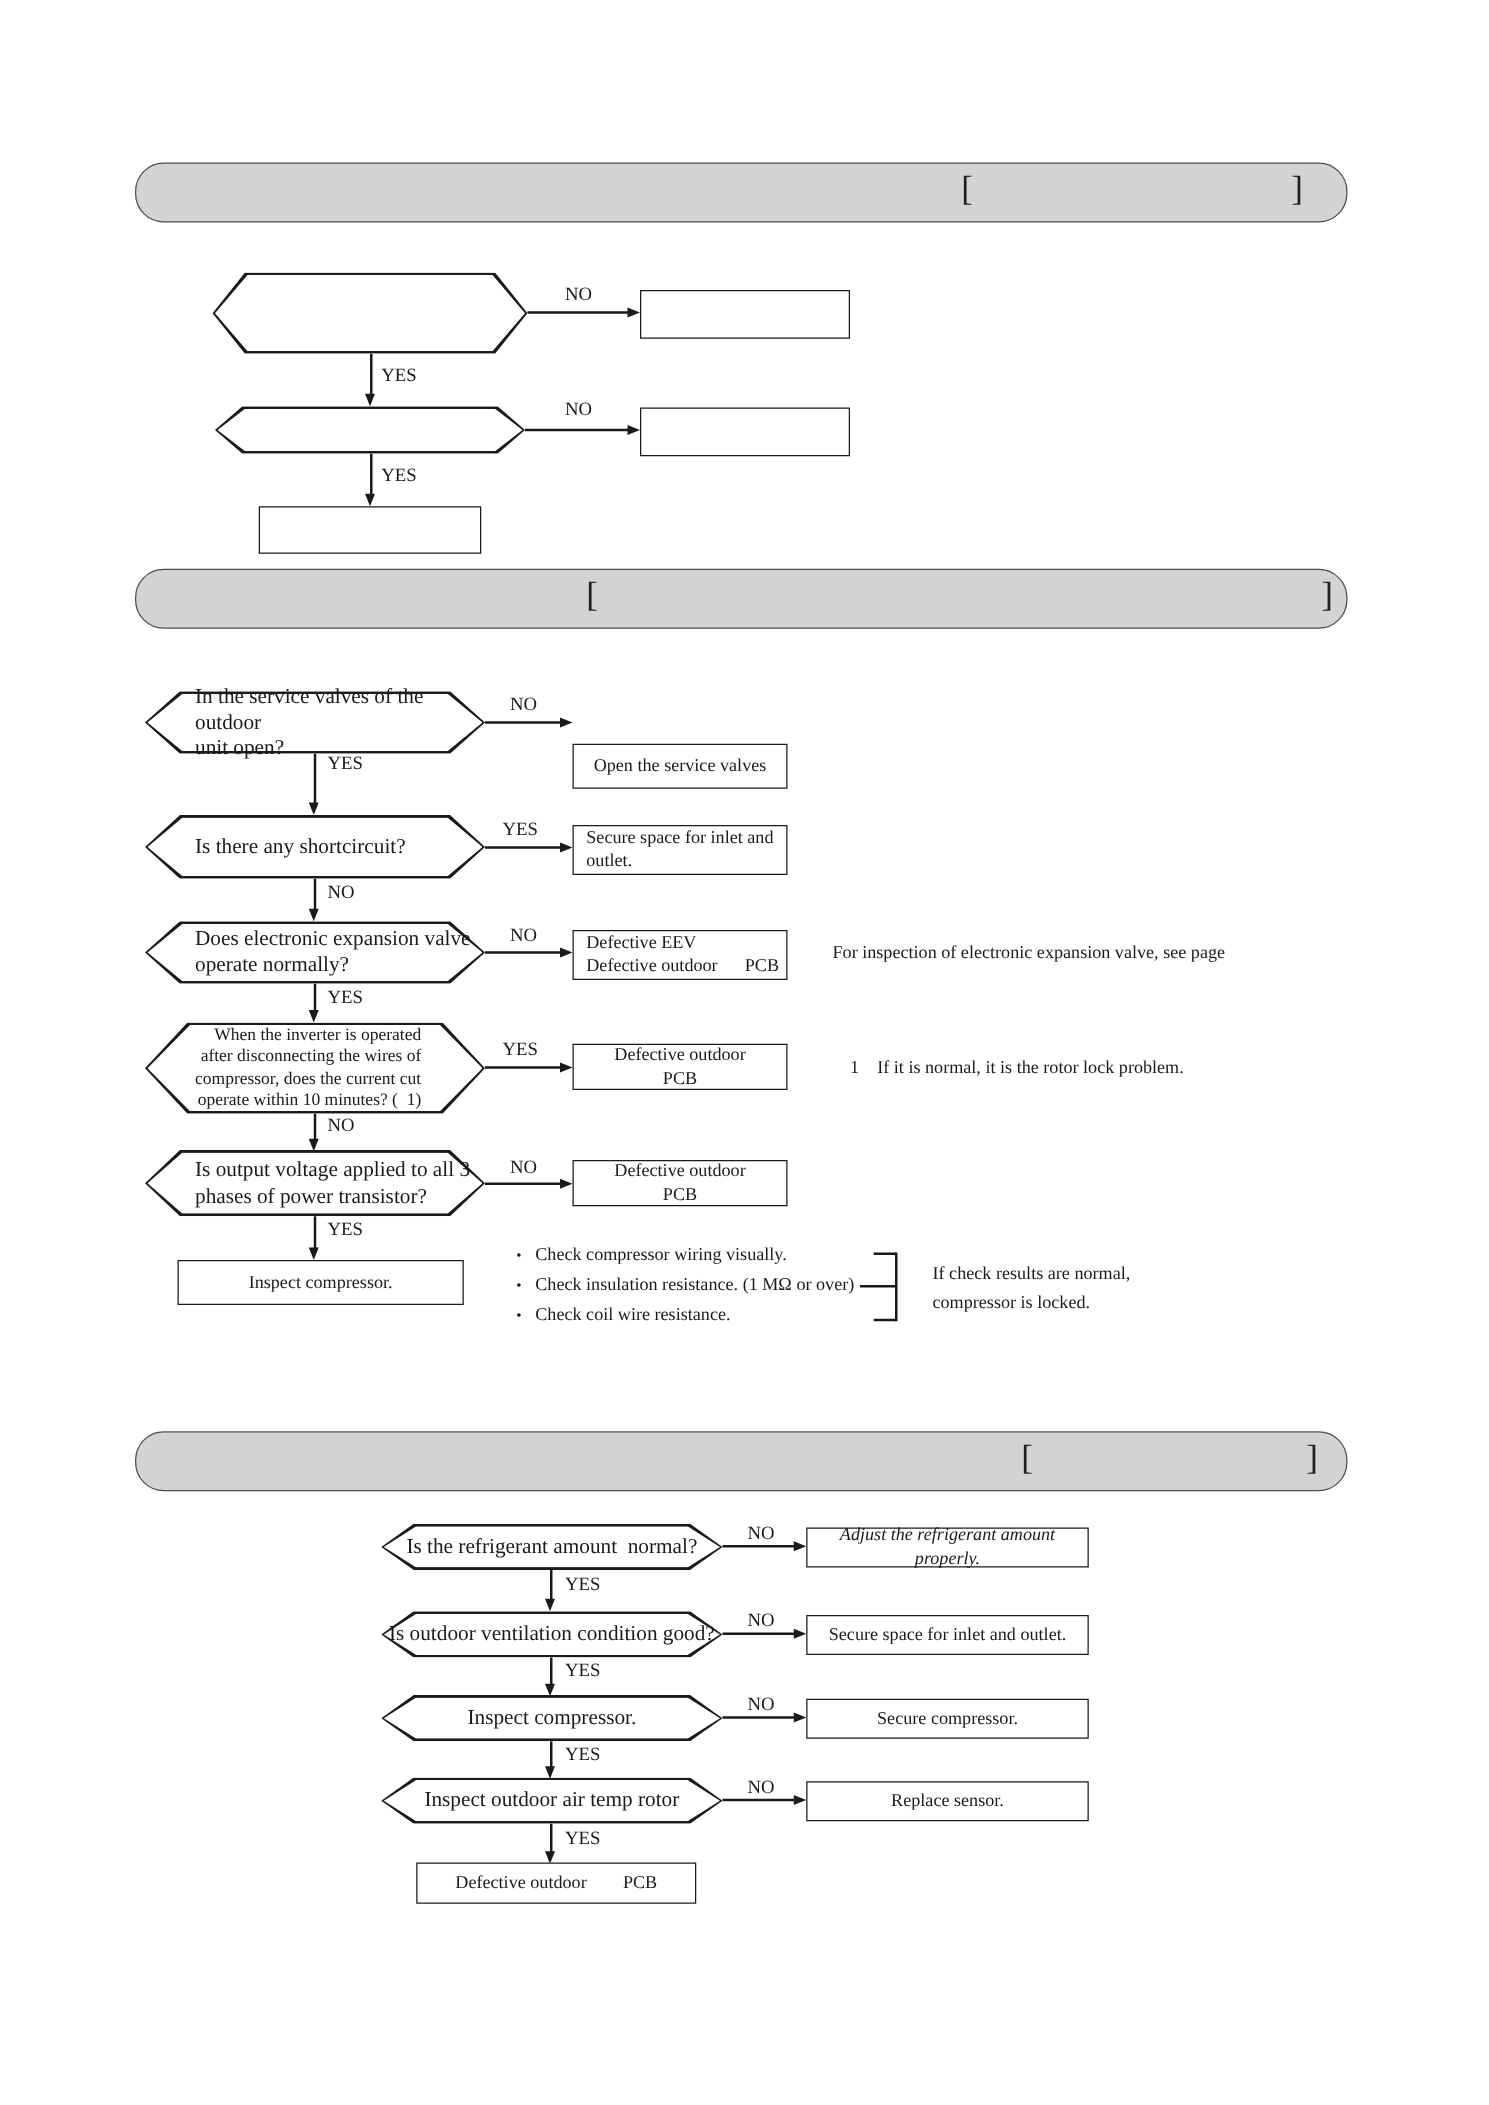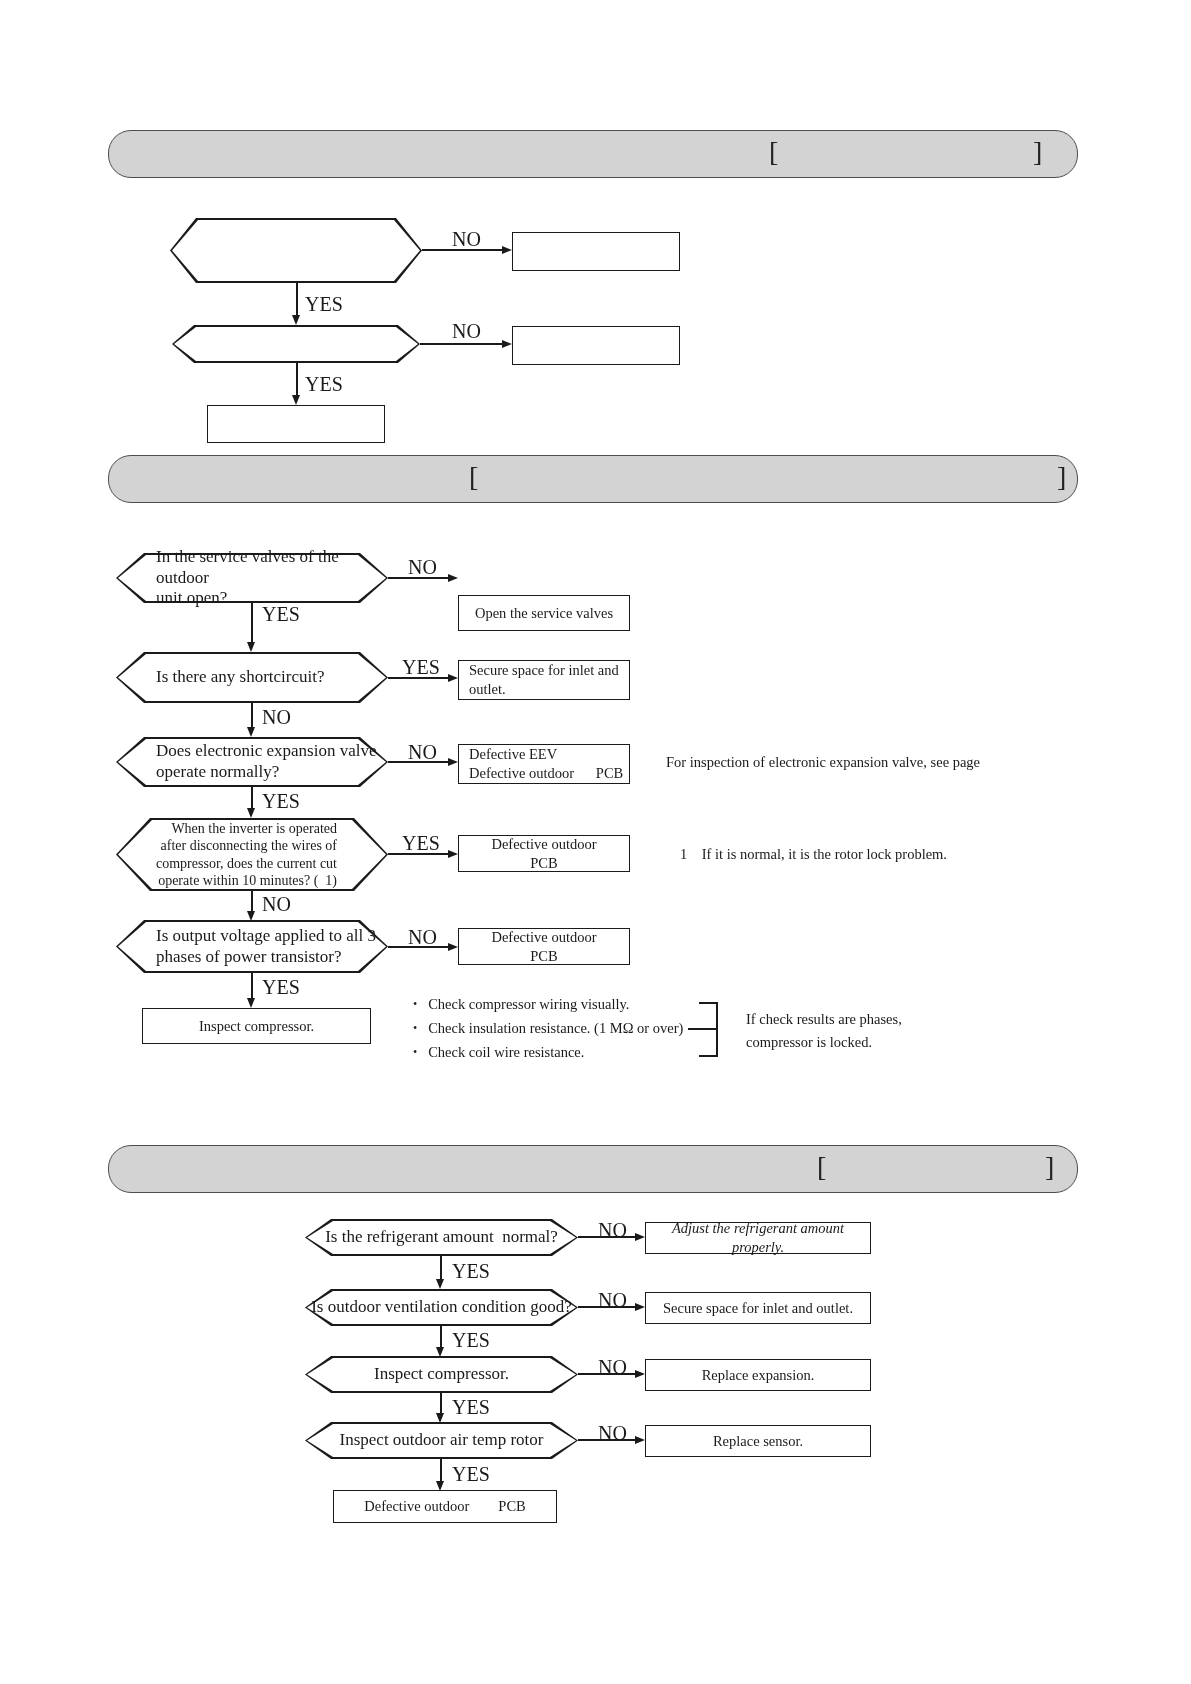--- a/index.html
+++ b/index.html
@@ -28,21 +28,21 @@
   .fbox.left{justify-content:flex-start;text-align:left;padding-left:10px;}
   
   .harrow{position:absolute;height:2px;background:#1a1a1a;}
   .harrow::after{content:"";position:absolute;right:-9px;top:-3.5px;width:0;height:0;
     border-left:10px solid #1a1a1a;border-top:4.5px solid transparent;border-bottom:4.5px solid transparent;}
   .varrow{position:absolute;width:2px;background:#1a1a1a;}
   .varrow::after{content:"";position:absolute;bottom:-9px;left:-4px;width:0;height:0;
     border-top:10px solid #1a1a1a;border-left:4.5px solid transparent;border-right:4.5px solid transparent;}
   .hline{position:absolute;height:1.8px;background:#1a1a1a;}
   .vline{position:absolute;width:1.8px;background:#1a1a1a;}
-  .lbl{position:absolute;font-size:20px;}
+  .lbl{position:absolute;font-size:15px;}
   .note{position:absolute;font-size:14.5px;white-space:pre-wrap;}
   .chk{position:absolute;display:flex;gap:11px;font-size:14.5px;height:17px;align-items:center;}
   .dot{font-size:12px;}
 </style>
 </head>
 <body>
 
 <div id="canvas">
 
   <div class="bar" style="top:130px;">
@@ -162,21 +162,21 @@
   </div>
   <div class="chk" style="left:413px;top:1044px;">
     <span class="dot">•</span>
     <span>Check coil wire resistance.</span>
   </div>
 
   <div class="hline" style="left:699px;top:1002px;width:18px;"></div>
   <div class="vline" style="left:716px;top:1002px;height:55px;"></div>
   <div class="hline" style="left:699px;top:1055px;width:18px;"></div>
   <div class="hline" style="left:688px;top:1028px;width:29px;"></div>
-  <div class="note" style="left:746px;top:1008px;line-height:23px;">If check results are phases,
+  <div class="note" style="left:746px;top:1008px;line-height:23px;">If check results are normal,
 compressor is locked.</div>
 
   <div class="bar" style="top:1145px;">
     <span class="bracket" style="left:708px;">[</span>
     <span class="bracket" style="left:936px;">]</span>
   </div>
 
   <div class="hex" style="left:305px;top:1219px;width:273px;height:37px;--pt:26px;">
     <div class="hex-b"></div>
     <div class="hex-i"></div>
@@ -201,21 +201,21 @@
   <span class="lbl" style="left:452px;top:1329px;">YES</span>
   <div class="varrow" style="left:440px;top:1326px;height:22px;"></div>
 
   <div class="hex" style="left:305px;top:1356px;width:273px;height:37px;--pt:26px;">
     <div class="hex-b"></div>
     <div class="hex-i"></div>
     <div class="hex-t tc">Inspect compressor.</div>
   </div>
   <span class="lbl" style="left:598px;top:1356px;">NO</span>
   <div class="harrow" style="left:578px;top:1373px;width:58px;"></div>
-  <div class="fbox" style="left:645px;top:1359px;width:226px;height:32px;">Replace expansion.</div>
+  <div class="fbox" style="left:645px;top:1359px;width:226px;height:32px;">Secure compressor.</div>
 
   <span class="lbl" style="left:452px;top:1396px;">YES</span>
   <div class="varrow" style="left:440px;top:1393px;height:21px;"></div>
 
   <div class="hex" style="left:305px;top:1422px;width:273px;height:37px;--pt:26px;">
     <div class="hex-b"></div>
     <div class="hex-i"></div>
     <div class="hex-t tc">Inspect outdoor air temp rotor</div>
   </div>
   <span class="lbl" style="left:598px;top:1422px;">NO</span>

